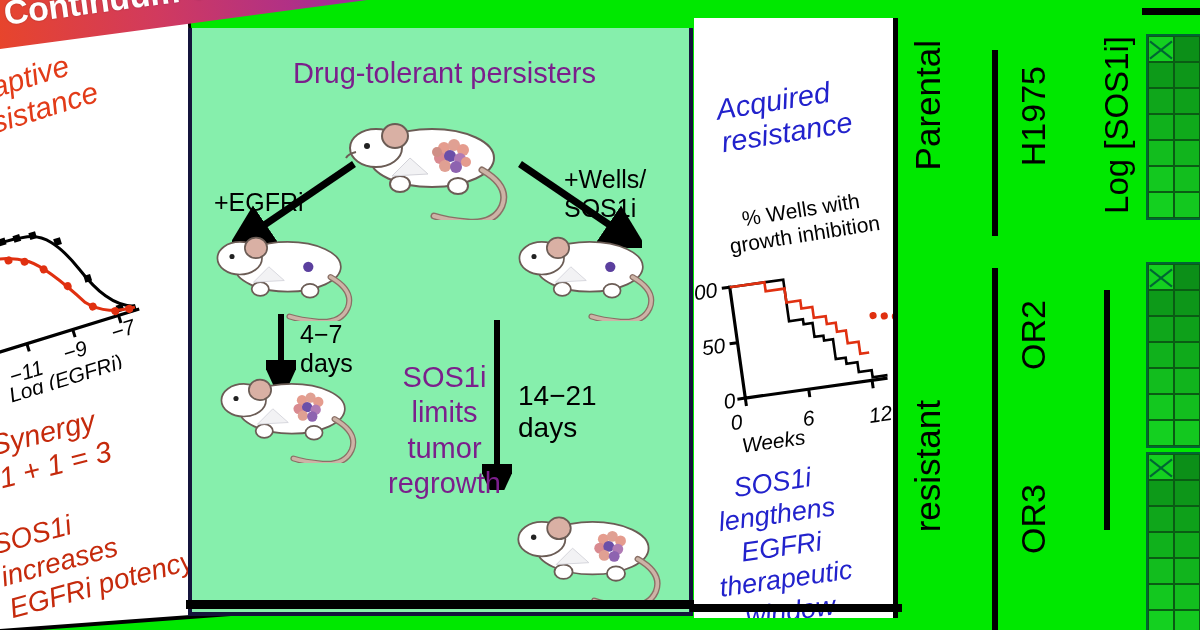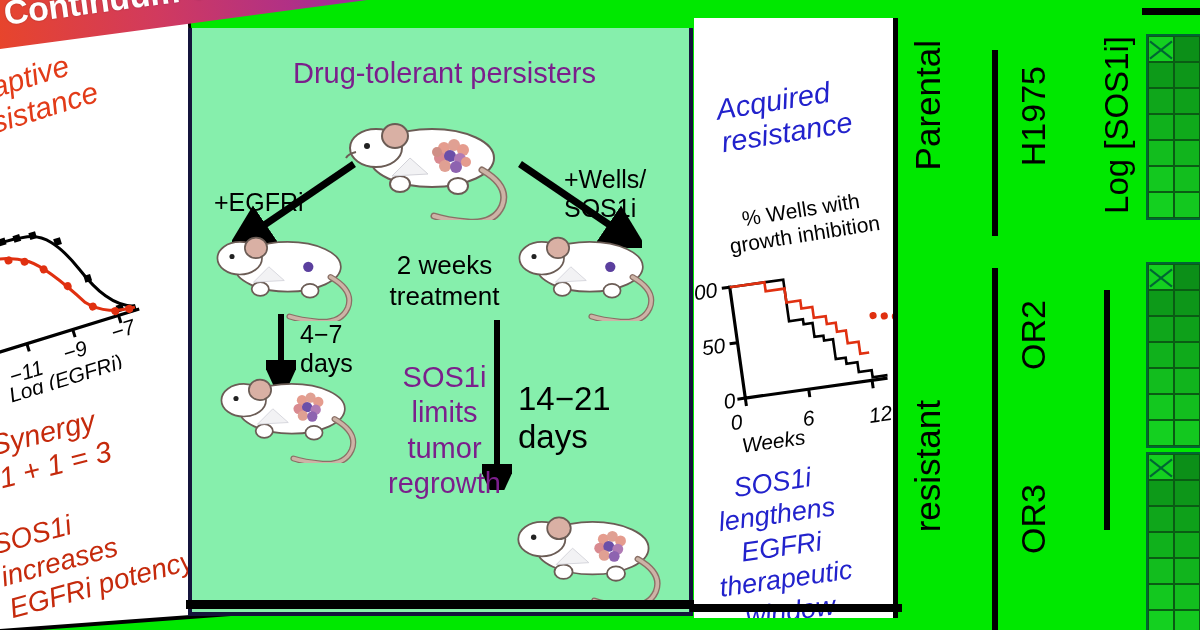--- a/index.html
+++ b/index.html
@@ -101,21 +101,21 @@
   .arrow-label{font-size:25px;color:#000;}
   .twoweeks{
     left:0;width:505px;text-align:center;top:222px;font-size:26px;color:#000;
     line-height:1.2;
   }
   .sos-limits{
     left:0;width:505px;text-align:center;top:332px;font-size:29px;color:#7b1f8c;
     line-height:1.22;
   }
   .days37{left:108px;top:292px;font-size:25px;color:#000;line-height:1.15;}
-  .days1421{left:326px;top:352px;font-size:33px;color:#000;line-height:1.15;}
+  .days1421{left:326px;top:352px;font-size:28px;color:#000;line-height:1.15;}
 
   
   .acquired{
     left:20px;top:76px;font-size:29px;color:#2222cc;font-style:italic;
     transform:rotate(-9deg);transform-origin:0 0;line-height:1.15;
   }
   .pctwells{
     left:30px;top:192px;font-size:21px;color:#000;
     transform:rotate(-9deg);transform-origin:0 0;line-height:1.18;text-align:center;
   }
@@ -294,22 +294,20 @@
       <ellipse cx="63" cy="36" rx="13" ry="12" fill="#d9b0a4" stroke="#6b5c55" stroke-width="2"></ellipse>
       <circle cx="35" cy="46" r="3" fill="#222"></circle>
       <path d="M150,70 q28,16 20,36 q-8,18 -34,16 q-22,-2 -34,-6" stroke="#8a7066" stroke-width="7" fill="none" stroke-linecap="round"></path>
       <path d="M150,70 q28,16 20,36 q-8,18 -34,16 q-22,-2 -34,-6" stroke="#cdb3a6" stroke-width="4" fill="none" stroke-linecap="round"></path>
       <ellipse cx="68" cy="84" rx="10" ry="8" fill="#fff" stroke="#6b5c55" stroke-width="2"></ellipse>
       <ellipse cx="126" cy="86" rx="10" ry="8" fill="#fff" stroke="#6b5c55" stroke-width="2"></ellipse>
       <path d="M78,58 L96,74 L60,76 Z" fill="#f2f2f4" stroke="#d3d3d9" stroke-width="1"></path>
       <circle cx="124" cy="58" r="6" fill="#5b3f9e"></circle>
     </svg>
 
-    <div class="t twoweeks">2 weeks
-treatment</div>
 
     <svg style="position:absolute;left:74px;top:284px;" width="30" height="74" viewBox="0 0 30 74">
       <defs>
           <marker id="ad1" markerWidth="7" markerHeight="7" refX="2" refY="3.2" orient="auto">
         <path d="M0,0 L7,3.2 L0,6.4 Z" fill="#000"></path>
           </marker>
         </defs>
       <line x1="15" y1="2" x2="15" y2="60" stroke="#000" stroke-width="6" marker-end="url(#ad1)"></line>
     </svg>
     <svg style="position:absolute;left:290px;top:290px;" width="30" height="172" viewBox="0 0 30 172">

